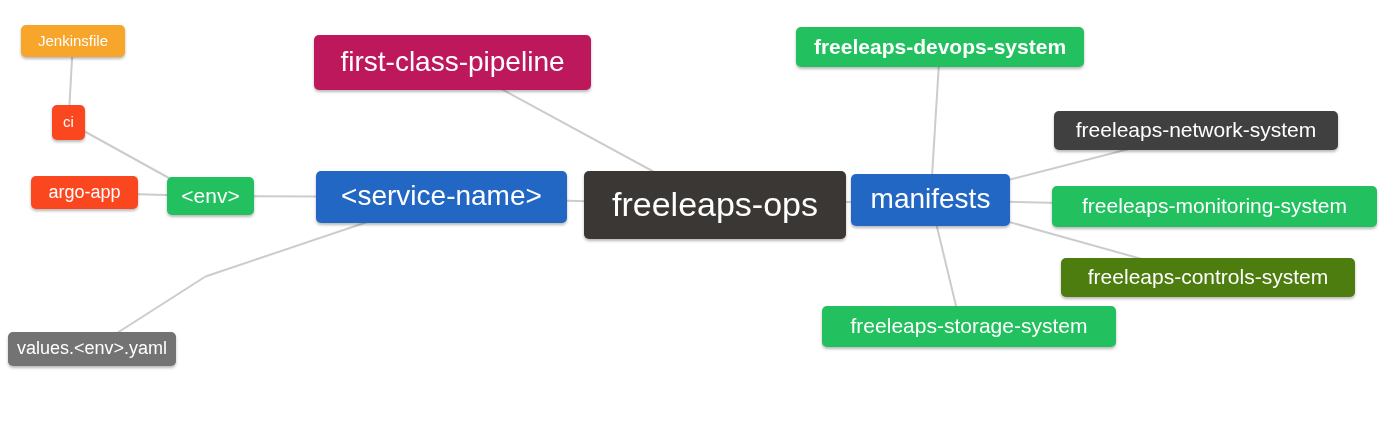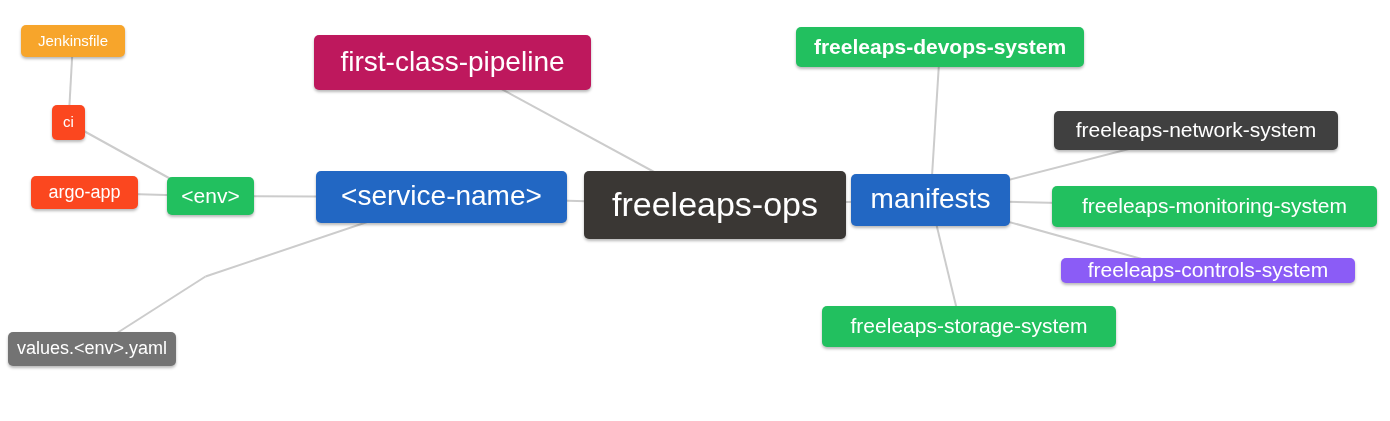--- a/index.html
+++ b/index.html
@@ -99,20 +99,20 @@
       </div>
       <div class="node" style="left: 796px; top: 27px; width: 288px; height: 40px; font-size: 21px; background: rgb(34, 192, 95); font-weight: bold;">
         <span>freeleaps-devops-system</span>
       </div>
       <div class="node" style="left: 1054px; top: 111px; width: 284px; height: 39px; font-size: 21px; background: #404040;">
         <span>freeleaps-network-system</span>
       </div>
       <div class="node" style="left: 1052px; top: 186px; width: 325px; height: 41px; font-size: 21px; background: rgb(34, 192, 95);">
         <span>freeleaps-monitoring-system</span>
       </div>
-      <div class="node" style="left: 1061px; top: 258px; width: 294px; height: 25px; font-size: 21px; background: #8b5cf6;">
+      <div class="node" style="left: 1061px; top: 258px; width: 294px; height: 39px; font-size: 21px; background: #4d7c0f;">
         <span>freeleaps-controls-system</span>
       </div>
       <div class="node" style="left: 822px; top: 306px; width: 294px; height: 41px; font-size: 21px; background: rgb(34, 192, 95);">
         <span>freeleaps-storage-system</span>
       </div>
     </div>
 </div>
 
 </body></html>

